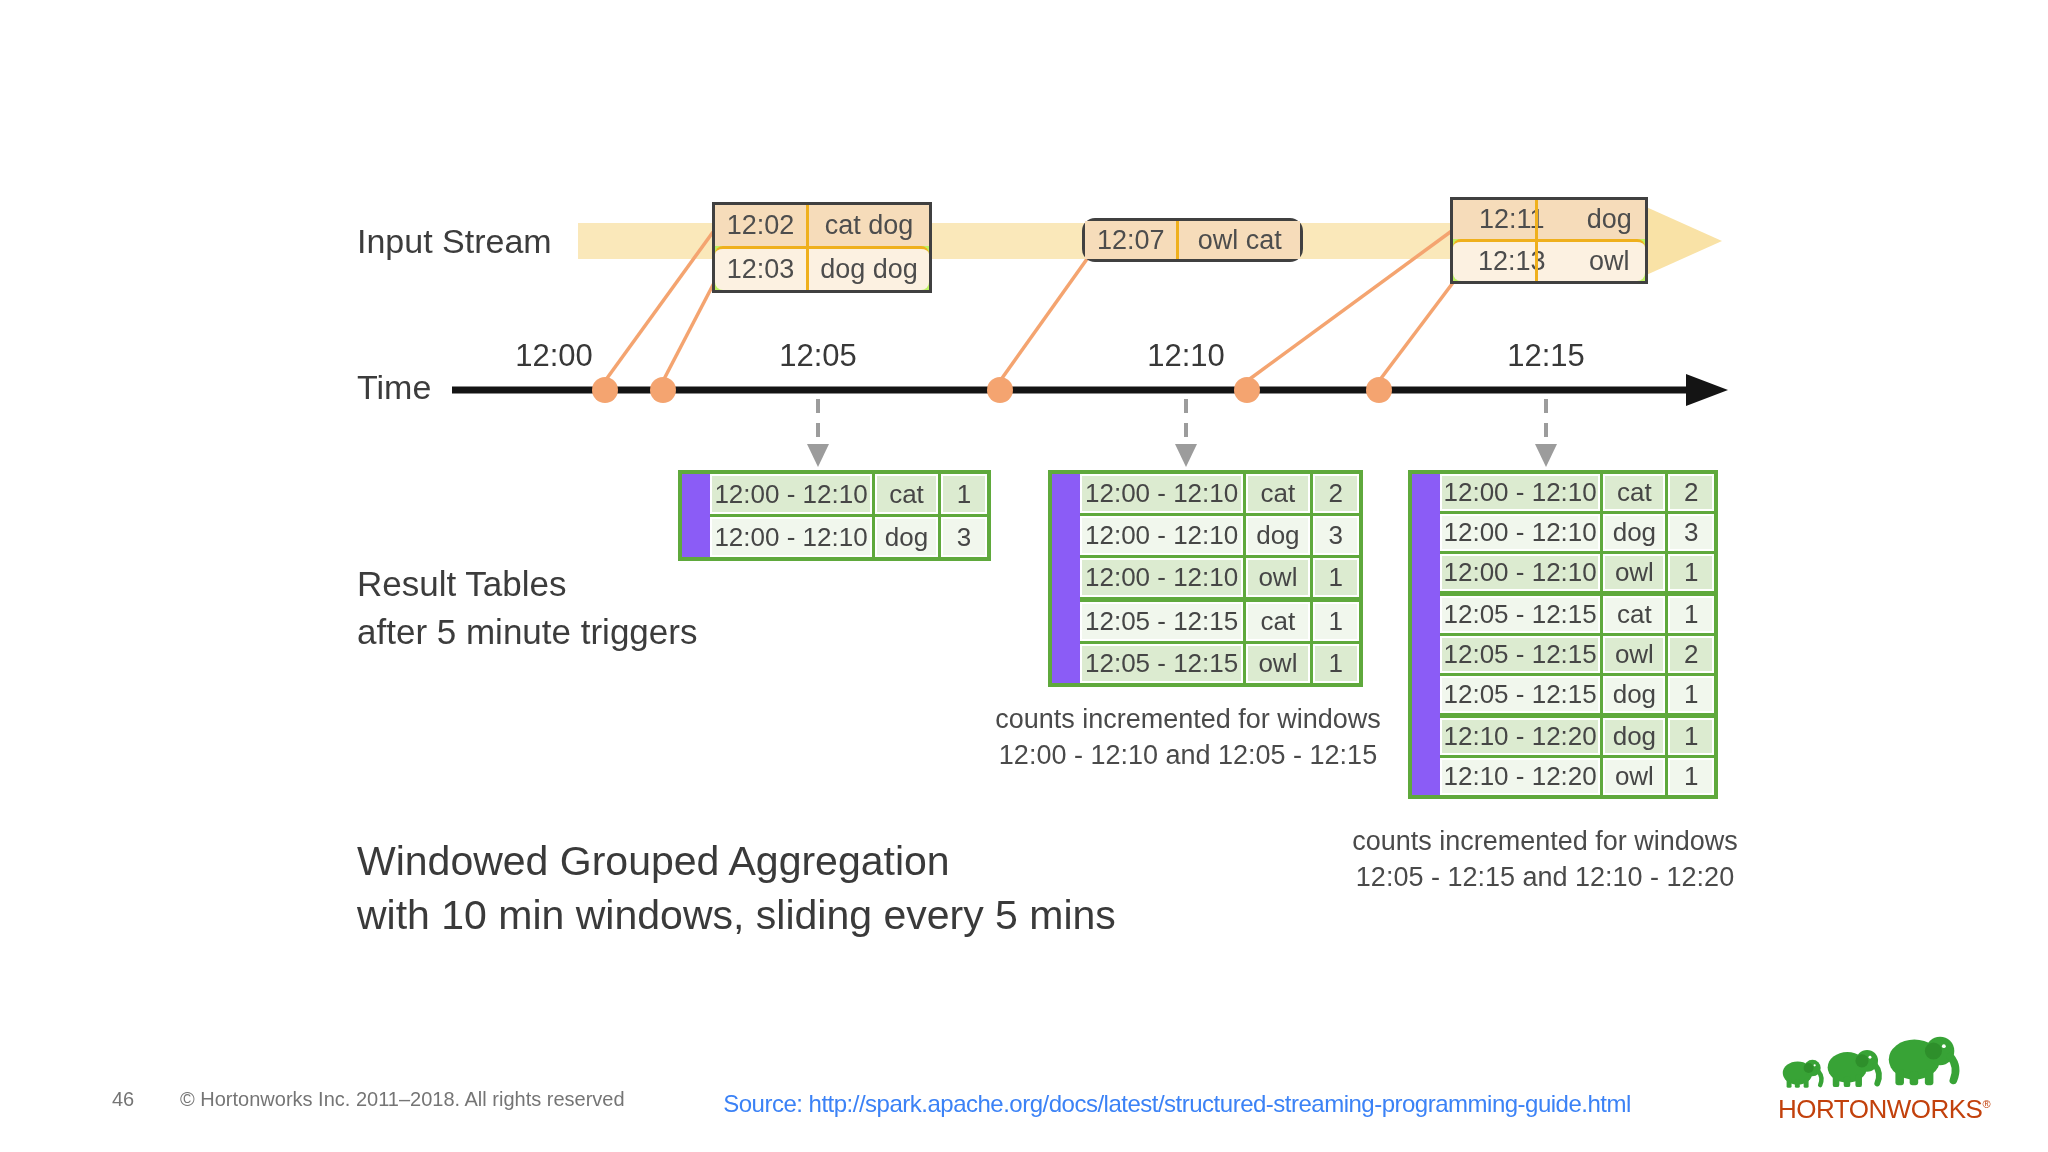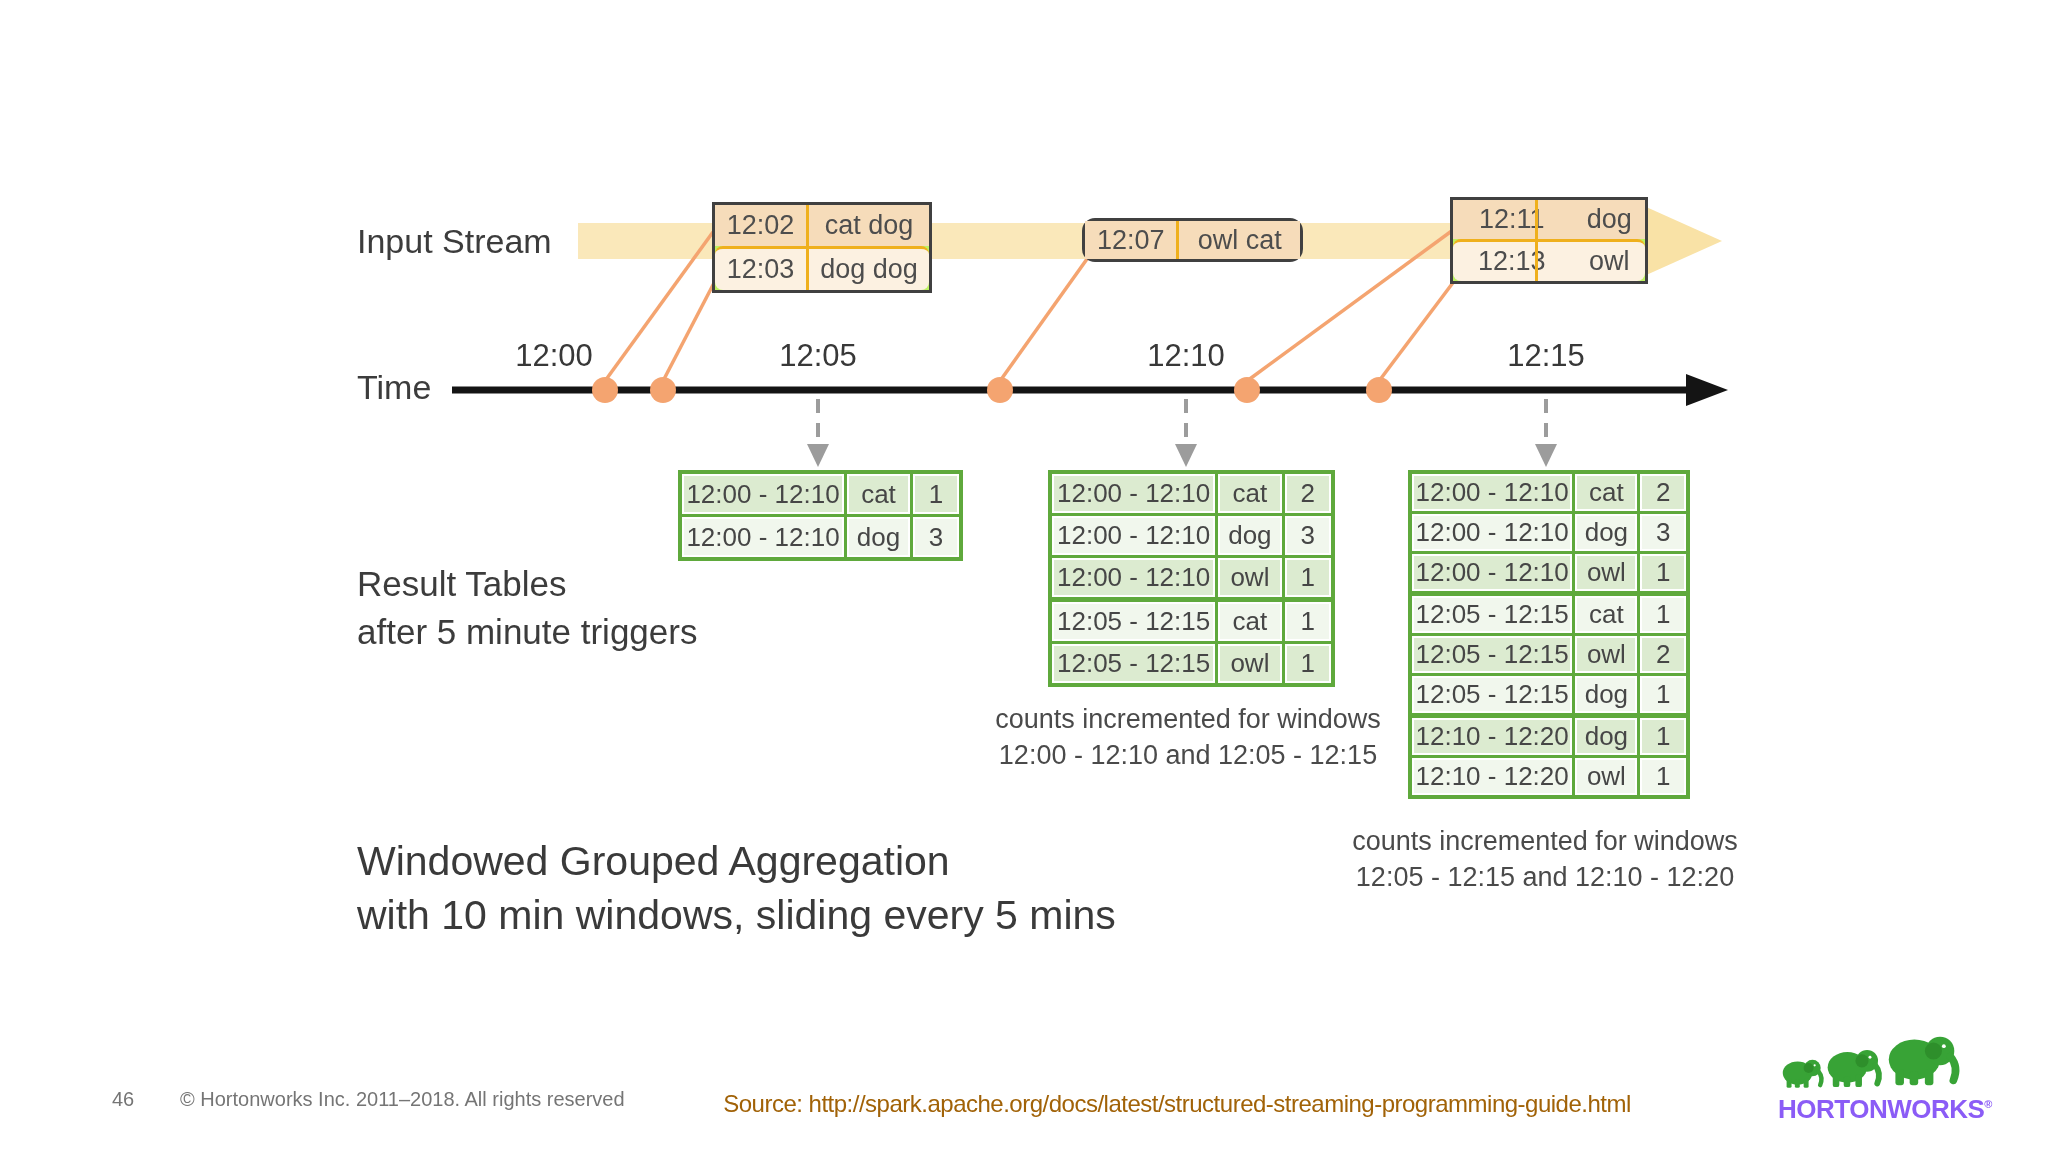--- a/index.html
+++ b/index.html
@@ -26,21 +26,21 @@
   .event-box .cell.c1 { border-left:3px solid #efb01d; }
   .event-box .row.dark  { background:#f6dcba; }
   .event-box .row.light { background:#fcf1e1;border-radius:8px; }
   .e0 { left:712px;  top:202px; width:214px; }
   .e1 { left:1082px; top:218px; width:215px;border-radius:13px; }
   .e1 .cell { height:38px; }
   .e2 { left:1450px; top:197px; width:192px; }
   .e2 .cell { height:39px;padding-left:36px; }
 
   
-  .result-table { position:absolute; border:4px solid #5fa93c; background:#8b5cf6; }
+  .result-table { position:absolute; border:4px solid #5fa93c; background:#8b5cf6;padding-left:28px; }
   .result-table .row { display:grid; grid-template-columns:58.5% 23.8% 17.7%; }
   .result-table .row + .row { border-top:3px solid #5fa93c; }
   .result-table .row.group-start { border-top-width:5px; }
   .result-table .cell { display:flex; align-items:center; justify-content:center;
                         font-size:26px; color:#464646; box-shadow:inset 0 0 0 2px #ffffff; }
   .result-table .cell + .cell { border-left:3px solid #5fa93c; }
   .result-table .row.dark  { background:#dcebd0; }
   .result-table .row.light { background:#f1f7ed; }
   .rt0 { left:678px;  top:470px; width:277px; }  .rt0 .cell { height:40px; }
   .rt1 { left:1048px; top:470px; width:279px; }  .rt1 .cell { height:39px; }
@@ -50,23 +50,23 @@
   .note-1 { left:908px;  top:702px; width:560px; }
   .note-2 { left:1265px; top:824px; width:560px; }
 
   .result-label { position:absolute; left:357px; top:560px; font-size:35px; font-weight:300; line-height:1.38; color:#3c3c3c; }
   .main-title   { position:absolute; left:357px; top:834px; font-size:41px; font-weight:300; line-height:1.32; color:#3a3a3a; }
 
   
   .page-number { position:absolute; left:112px; top:1088px; font-size:20px; color:#757575; }
   .copyright   { position:absolute; left:180px; top:1088px; font-size:20px; color:#757575; }
   .source      { position:absolute; left:712px; top:1090px; width:930px; text-align:center;
-                 font-size:24px; letter-spacing:-0.5px; color:#a16207; }
+                 font-size:24px; letter-spacing:-0.5px; color:#3b82f6; }
   .logo        { position:absolute; left:1778px; top:1028px; width:212px; text-align:center; }
-  .logo-text   { font-size:26px; font-weight:bold; letter-spacing:-0.5px; color:#8b5cf6; white-space:nowrap; }
+  .logo-text   { font-size:26px; font-weight:normal; letter-spacing:-0.5px; color:#c2410c; white-space:nowrap; }
   .logo-text sup { font-size:11px; }
 </style>
 </head>
 <body>
 
 <div class="slide">
 
   <svg class="overlay" width="2048" height="1152" viewBox="0 0 2048 1152">
 
     <rect x="578" y="223" width="1066" height="36" fill="#fae8ba"></rect>

